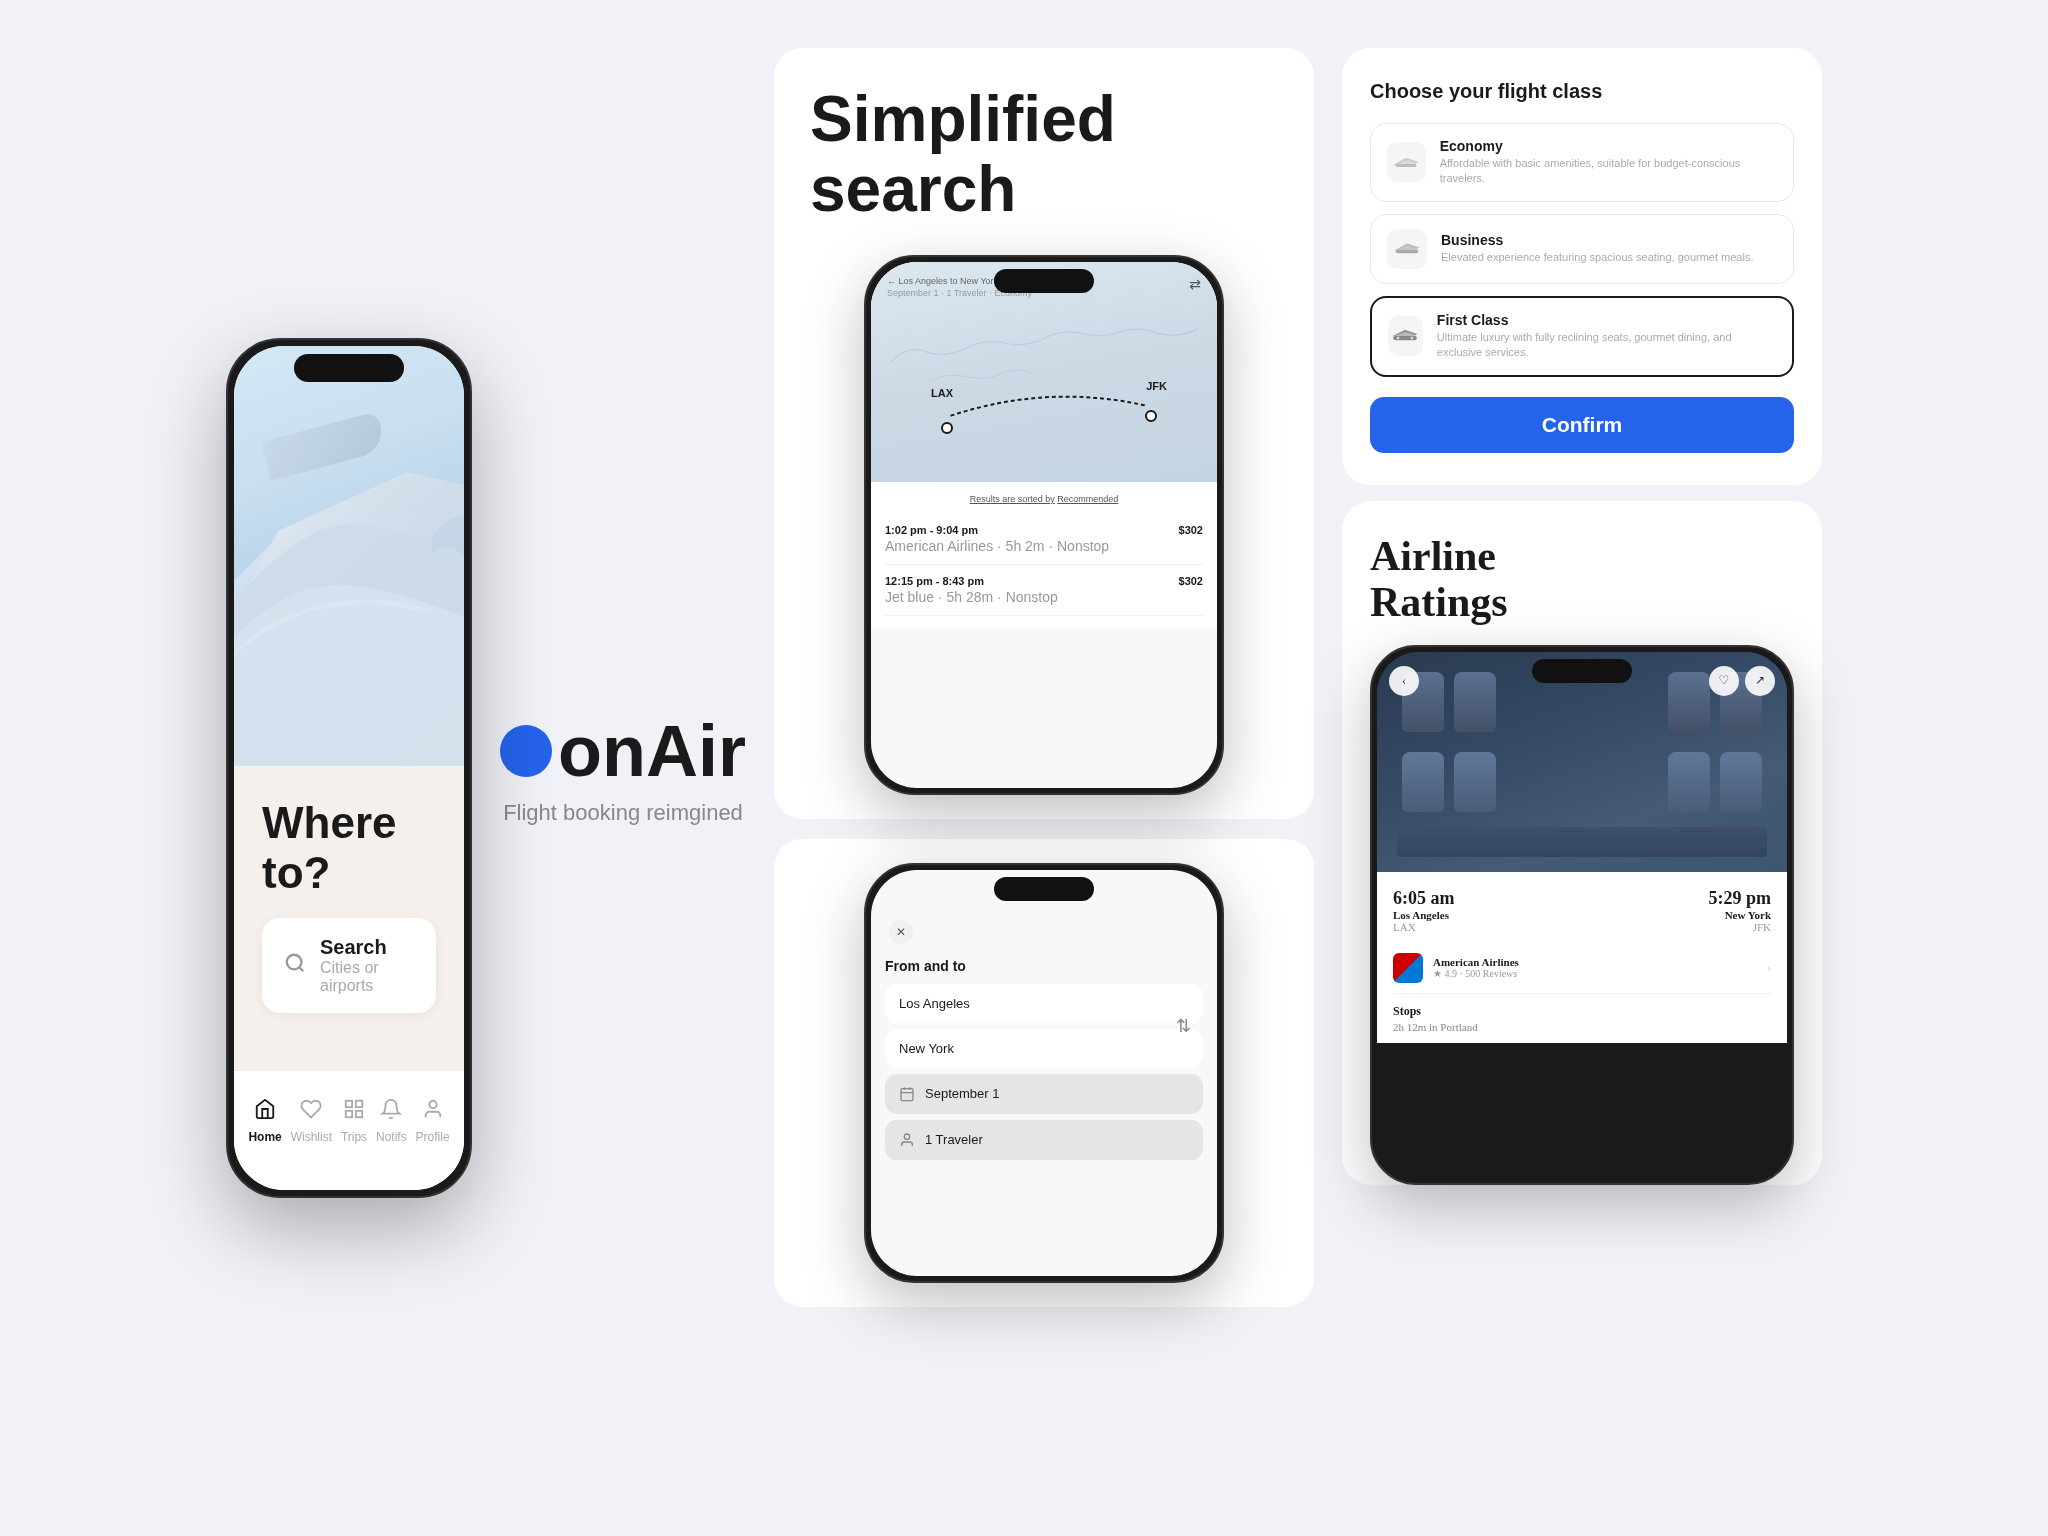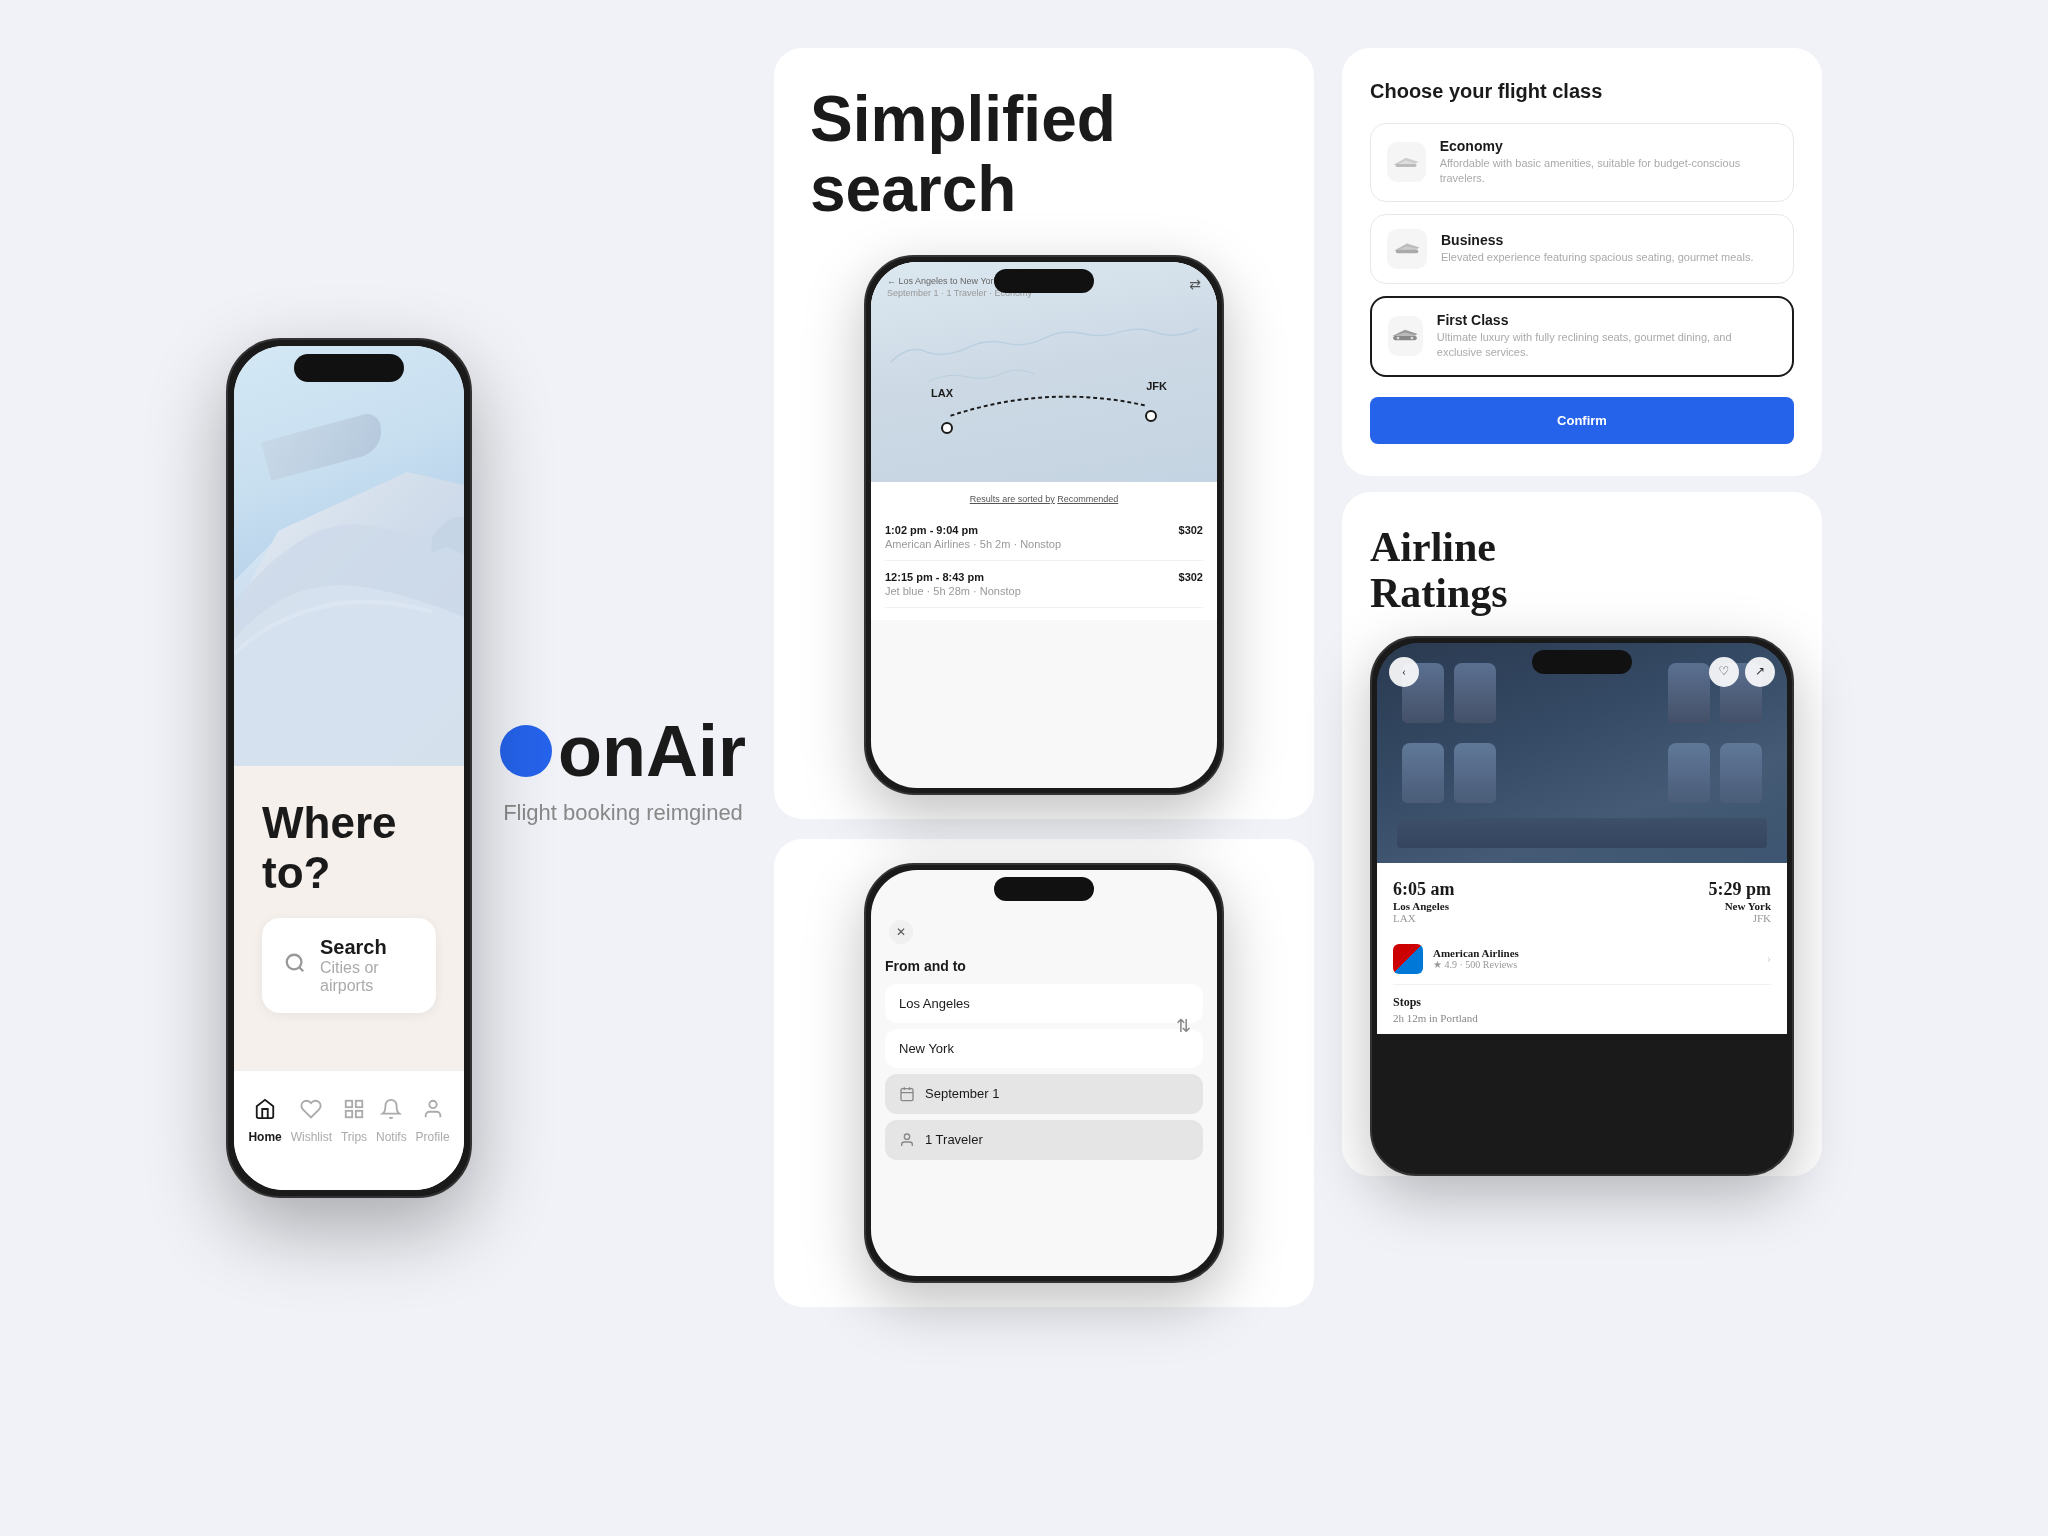--- a/index.html
+++ b/index.html
@@ -335,21 +335,21 @@
       color: #1a1a1a;
     }
 
     .flight-price {
       font-size: 11px;
       font-weight: 700;
       color: #1a1a1a;
     }
 
     .flight-details {
-      font-size: 11px;
+      font-size: 14px;
       color: #999;
       margin-top: 2px;
     }
 
     
     .booking-phone-mockup {
       background: #1a1a1a;
       border-radius: 50px;
       width: 360px;
       height: 420px;
@@ -485,24 +485,24 @@
       font-size: 11px;
       color: #aaa;
       line-height: 1.4;
       margin-top: 2px;
     }
 
     .confirm-btn {
       background: #2563eb;
       color: white;
       border: none;
-      border-radius: 8px;
+      border-radius: 14px;
       padding: 16px;
       width: 100%;
-      font-size: 13px;
+      font-size: 21px;
       font-weight: 600;
       cursor: pointer;
       margin-top: 8px;
     }
 
     .airline-ratings-title {
       font-size: 42px;
       font-weight: 900;
       color: #1a1a1a;
       line-height: 1.1;

